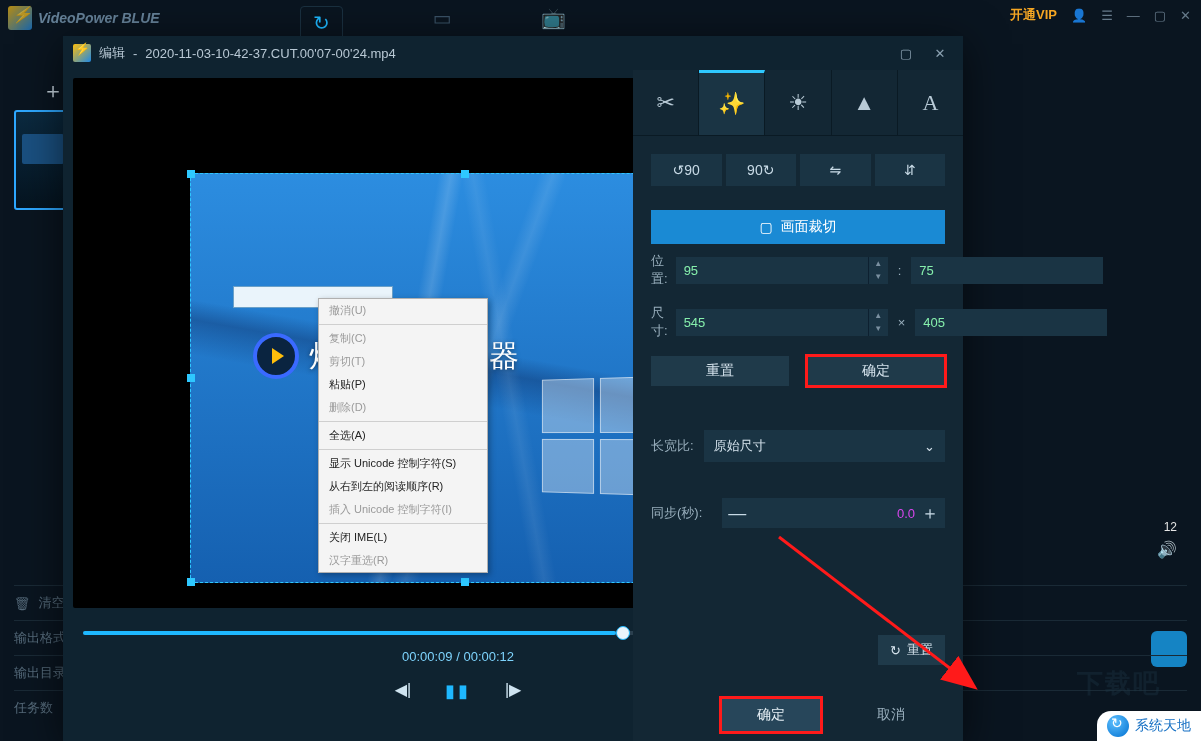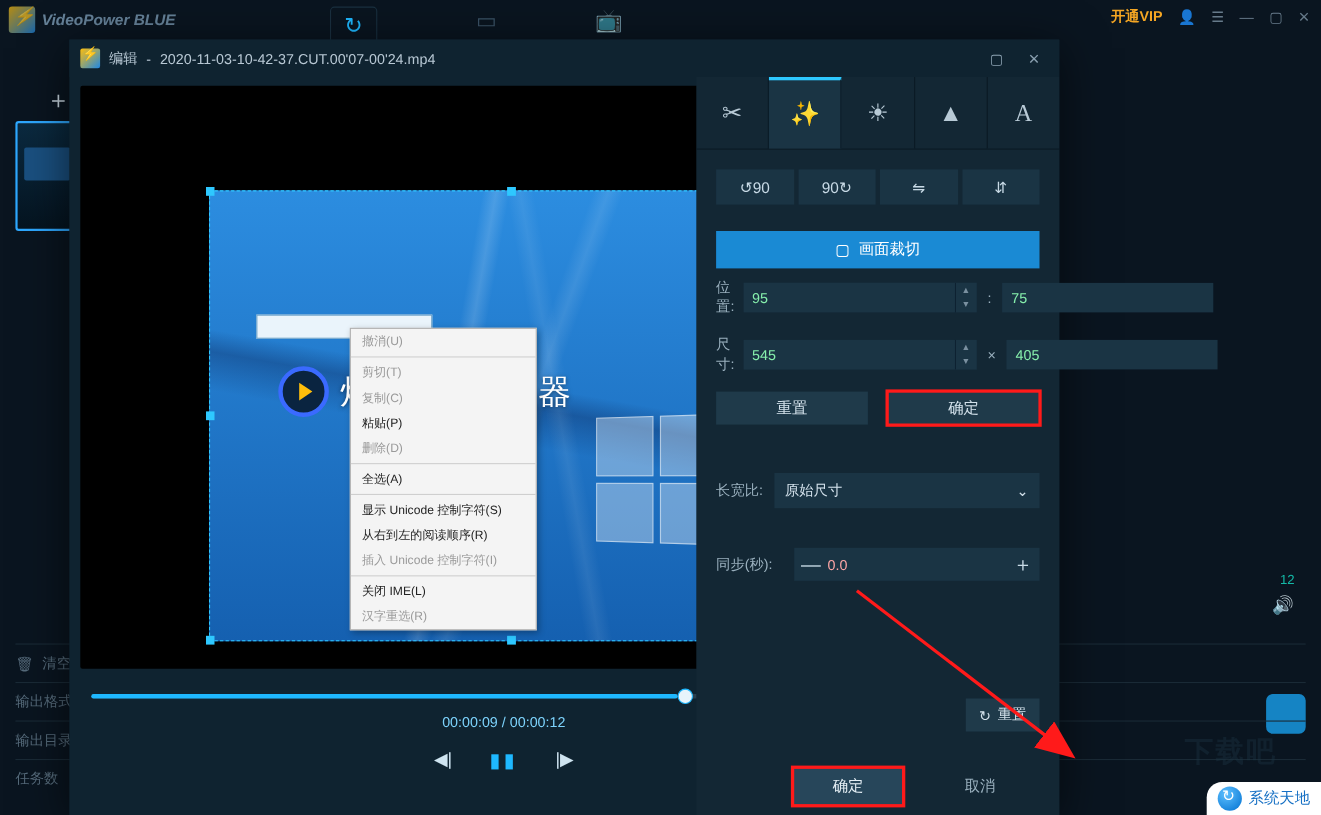--- a/index.html
+++ b/index.html
@@ -14,21 +14,21 @@
 .top-right .vip { color:#f5a623; font-weight:bold;}
 .nav-icons{position:absolute;top:6px;left:300px;display:flex;gap:90px;color:#3a5266;font-size:20px}
 .nav-icons .active{color:#1eb8ff;border:1px solid #1a3040;padding:4px 12px;border-radius:4px}
 .add-btn{position:absolute;top:76px;left:42px;color:#c8d6e0;font-size:22px}
 .thumb{position:absolute;top:110px;left:14px;width:58px;height:100px;border:2px solid #2ea8ff;border-radius:3px;background:linear-gradient(#0b2a40,#051420);}
 .thumb-inner{margin:22px 6px;height:30px;background:#1a5080;border-radius:2px}
 
 .bottom-rows{position:absolute;left:14px;bottom:16px;right:14px;color:#556a7a;font-size:13px}
 .bottom-rows div{padding:8px 0;border-top:1px solid #1a2a36}
 .clear-row{display:flex;gap:8px;align-items:center}
-.right-strip{position:absolute;right:0;top:520px;color:#14b8a6;font-size:12px;text-align:right;padding-right:24px}
+.right-strip{position:absolute;right:0;top:520px;color:#e5e5e5;font-size:12px;text-align:right;padding-right:24px}
 .convert-box{position:absolute;right:14px;bottom:74px;width:36px;height:36px;background:#1584c4;border-radius:6px}
 
 
 .editor { position:absolute; left:63px; top:36px; width:900px; height:705px; background:#0f2330; box-shadow:0 8px 40px rgba(0,0,0,.6);}
 .ed-title{height:34px;background:#0f2330;display:flex;align-items:center;padding:0 10px;color:#b8c8d4;font-size:13px;gap:8px}
 .ed-title .spacer{flex:1}
 .ed-title .wbtn{width:26px;height:26px;display:flex;align-items:center;justify-content:center;color:#8aa0b0;cursor:pointer}
 .small-logo{width:18px;height:18px;background:linear-gradient(135deg,#ffbe0b,#1e88e5);border-radius:2px;position:relative}
 .small-logo::after{content:"⚡";position:absolute;left:2px;top:-2px;color:#fff;font-size:12px}
 
@@ -99,21 +99,21 @@
 .btn-reset{background:#1f3a4a;color:#d4e2ec}
 .btn-ok{background:#1f3a4a;color:#d4e2ec}
 .redbox{outline:3px solid #ff1a1a;outline-offset:-1px}
 
 .row-drop{display:flex;align-items:center;padding:0 18px;gap:10px;color:#9ab0be;font-size:13px;margin-top:36px}
 .drop{flex:1;height:32px;background:#1a3444;display:flex;align-items:center;padding:0 10px;color:#d4e2ec;justify-content:space-between;cursor:pointer}
 
 .row-sync{display:flex;align-items:center;padding:0 18px;gap:20px;color:#9ab0be;font-size:13px;margin-top:36px}
 .sync-box{flex:1;height:30px;background:#1a3444;display:flex;align-items:center}
 .sync-box .pm{width:30px;text-align:center;color:#c8dae6;font-size:18px;cursor:pointer}
-.sync-box .val{flex:1;text-align:left;color:#fca5a5}
+.sync-box .val{flex:1;text-align:right;color:#d946ef}
 
 .reset2{position:absolute;right:18px;bottom:76px}
 .reset2 button{height:30px;padding:0 12px;background:#1f3a4a;border:none;color:#d4e2ec;font-size:13px;cursor:pointer;display:flex;align-items:center;gap:6px}
 
 .footer{position:absolute;left:0;right:0;bottom:0;height:52px;display:flex;align-items:center;justify-content:flex-end;gap:20px;padding:0 22px}
 .footer button{height:34px;width:100px;border:none;font-size:14px;cursor:pointer}
 .f-ok{background:#27465a;color:#e6f0f6}
 .f-cancel{background:transparent;color:#9ab0be}
 .footer .redbox{outline:3px solid #ff1a1a}
 
@@ -205,22 +205,22 @@
     <div class="ctx-cursor">↖</div>
     <div class="wm">
       <span class="wm-icon">
           <div></div>
         </span>
       <span>烁光视频转换器</span>
     </div>
     <div class="ctx">
       <div class="dis">撤消(U)</div>
         <hr>
+      <div class="dis">复制(C)</div>
       <div class="dis">剪切(T)</div>
-      <div class="dis">复制(C)</div>
       <div>粘贴(P)</div>
       <div class="dis">删除(D)</div>
         <hr>
       <div>全选(A)</div>
         <hr>
       <div>显示 Unicode 控制字符(S)</div>
       <div>从右到左的阅读顺序(R)</div>
       <div class="dis">插入 Unicode 控制字符(I)</div>
         <hr>
       <div>关闭 IME(L)</div>

